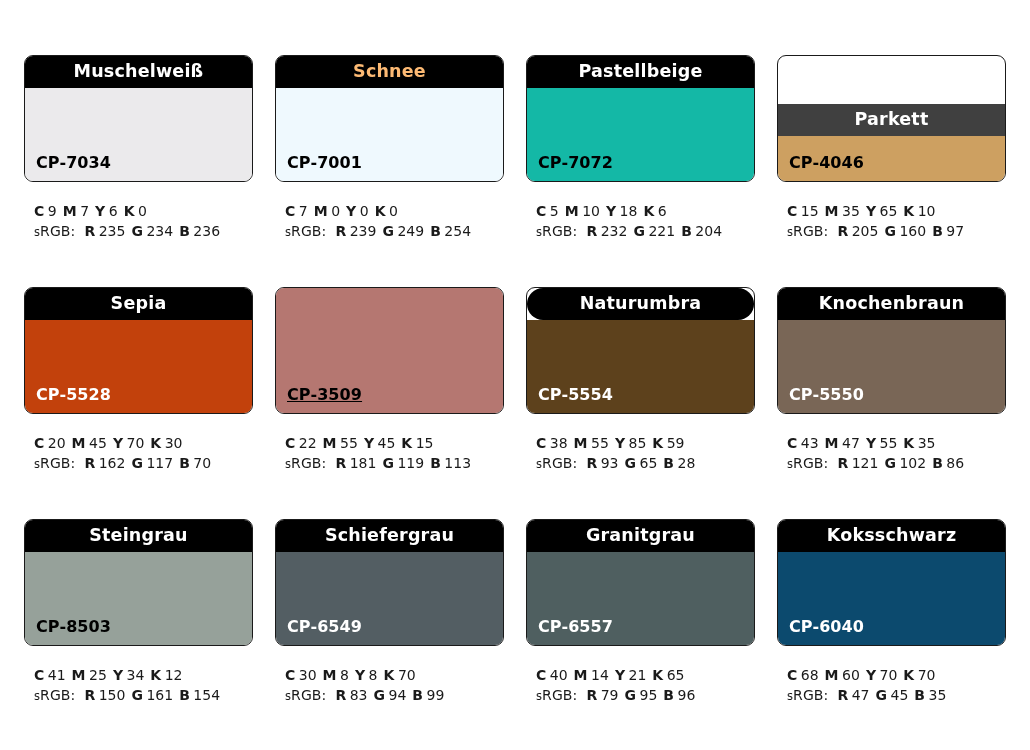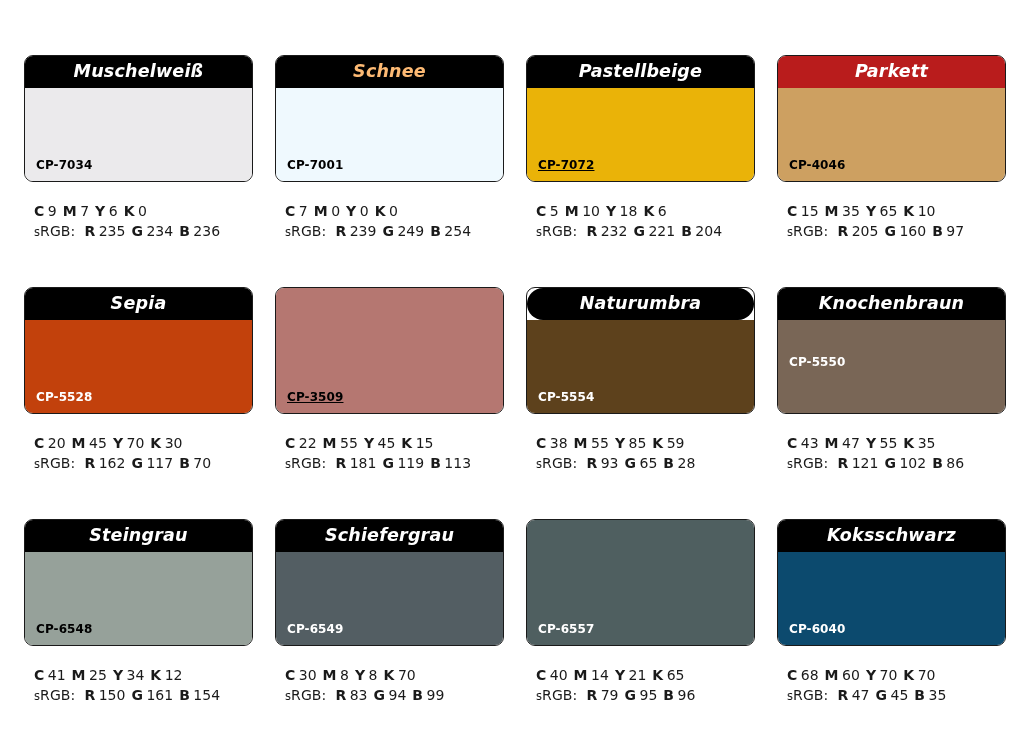--- a/index.html
+++ b/index.html
@@ -56,32 +56,31 @@
   }
 
   .card-title {
     color: #ffffff;
     font-size: 17.5px;
     font-weight: bold;
     letter-spacing: 0.2px;
     line-height: 1;
     text-align: center;
     white-space: nowrap;
-    font-style: italic;
   }
 
   .card-color {
     flex: 1 1 auto;
     position: relative;
     display: flex;
     align-items: flex-end;
   }
 
   .card-code {
-    font-size: 12px;
+    font-size: 16px;
     font-weight: bold;
     padding: 0 0 10px 11px;
     line-height: 1;
     letter-spacing: 0.1px;
   }
 
   .card-values {
     padding: 19px 0 0 10px;
     color: #1a1a1a;
   }
@@ -153,32 +152,32 @@
         <div class="card-values">
           <div class="value-line"><span class="lbl">C</span><span class="gap-sm"></span><span class="num">7</span><span class="sep"></span><span class="lbl">M</span><span class="gap-sm"></span><span class="num">0</span><span class="sep"></span><span class="lbl">Y</span><span class="gap-sm"></span><span class="num">0</span><span class="sep"></span><span class="lbl">K</span><span class="gap-sm"></span><span class="num">0</span></div>
           <div class="value-line"><span class="srgb-prefix"><span class="s-small">s</span>RGB:</span><span class="sep-wide"></span><span class="lbl">R</span><span class="gap-sm"></span><span class="num">239</span><span class="sep"></span><span class="lbl">G</span><span class="gap-sm"></span><span class="num">249</span><span class="sep"></span><span class="lbl">B</span><span class="gap-sm"></span><span class="num">254</span></div>
         </div>
       </div>
       <div class="swatch-card">
         <div class="card-body">
           <div class="card-header" style="background: rgb(0, 0, 0);">
             <div class="card-title" style="color: rgb(255, 255, 255);">Pastellbeige</div>
           </div>
-          <div class="card-color" style="background: #eab308; text-decoration: underline;">
+          <div class="card-color" style="background: #14b8a6;">
             <div class="card-code" style="color: rgb(0, 0, 0);">CP-7072</div>
           </div>
         </div>
         <div class="card-values">
           <div class="value-line"><span class="lbl">C</span><span class="gap-sm"></span><span class="num">5</span><span class="sep"></span><span class="lbl">M</span><span class="gap-sm"></span><span class="num">10</span><span class="sep"></span><span class="lbl">Y</span><span class="gap-sm"></span><span class="num">18</span><span class="sep"></span><span class="lbl">K</span><span class="gap-sm"></span><span class="num">6</span></div>
           <div class="value-line"><span class="srgb-prefix"><span class="s-small">s</span>RGB:</span><span class="sep-wide"></span><span class="lbl">R</span><span class="gap-sm"></span><span class="num">232</span><span class="sep"></span><span class="lbl">G</span><span class="gap-sm"></span><span class="num">221</span><span class="sep"></span><span class="lbl">B</span><span class="gap-sm"></span><span class="num">204</span></div>
         </div>
       </div>
       <div class="swatch-card">
         <div class="card-body">
-          <div class="card-header" style="background: #b91c1c;">
+          <div class="card-header" style="background: #404040; margin-top: 48px;">
             <div class="card-title" style="color: rgb(255, 255, 255);">Parkett</div>
           </div>
           <div class="card-color" style="background: rgb(205, 160, 97);">
             <div class="card-code" style="color: rgb(0, 0, 0);">CP-4046</div>
           </div>
         </div>
         <div class="card-values">
           <div class="value-line"><span class="lbl">C</span><span class="gap-sm"></span><span class="num">15</span><span class="sep"></span><span class="lbl">M</span><span class="gap-sm"></span><span class="num">35</span><span class="sep"></span><span class="lbl">Y</span><span class="gap-sm"></span><span class="num">65</span><span class="sep"></span><span class="lbl">K</span><span class="gap-sm"></span><span class="num">10</span></div>
           <div class="value-line"><span class="srgb-prefix"><span class="s-small">s</span>RGB:</span><span class="sep-wide"></span><span class="lbl">R</span><span class="gap-sm"></span><span class="num">205</span><span class="sep"></span><span class="lbl">G</span><span class="gap-sm"></span><span class="num">160</span><span class="sep"></span><span class="lbl">B</span><span class="gap-sm"></span><span class="num">97</span></div>
         </div>
@@ -220,36 +219,36 @@
         <div class="card-values">
           <div class="value-line"><span class="lbl">C</span><span class="gap-sm"></span><span class="num">38</span><span class="sep"></span><span class="lbl">M</span><span class="gap-sm"></span><span class="num">55</span><span class="sep"></span><span class="lbl">Y</span><span class="gap-sm"></span><span class="num">85</span><span class="sep"></span><span class="lbl">K</span><span class="gap-sm"></span><span class="num">59</span></div>
           <div class="value-line"><span class="srgb-prefix"><span class="s-small">s</span>RGB:</span><span class="sep-wide"></span><span class="lbl">R</span><span class="gap-sm"></span><span class="num">93</span><span class="sep"></span><span class="lbl">G</span><span class="gap-sm"></span><span class="num">65</span><span class="sep"></span><span class="lbl">B</span><span class="gap-sm"></span><span class="num">28</span></div>
         </div>
       </div>
       <div class="swatch-card">
         <div class="card-body">
           <div class="card-header" style="background: rgb(0, 0, 0);">
             <div class="card-title" style="color: rgb(255, 255, 255);">Knochenbraun</div>
           </div>
-          <div class="card-color" style="background: rgb(121, 102, 86); align-items: center;">
+          <div class="card-color" style="background: rgb(121, 102, 86);">
             <div class="card-code" style="color: rgb(255, 255, 255);">CP-5550</div>
           </div>
         </div>
         <div class="card-values">
           <div class="value-line"><span class="lbl">C</span><span class="gap-sm"></span><span class="num">43</span><span class="sep"></span><span class="lbl">M</span><span class="gap-sm"></span><span class="num">47</span><span class="sep"></span><span class="lbl">Y</span><span class="gap-sm"></span><span class="num">55</span><span class="sep"></span><span class="lbl">K</span><span class="gap-sm"></span><span class="num">35</span></div>
           <div class="value-line"><span class="srgb-prefix"><span class="s-small">s</span>RGB:</span><span class="sep-wide"></span><span class="lbl">R</span><span class="gap-sm"></span><span class="num">121</span><span class="sep"></span><span class="lbl">G</span><span class="gap-sm"></span><span class="num">102</span><span class="sep"></span><span class="lbl">B</span><span class="gap-sm"></span><span class="num">86</span></div>
         </div>
       </div>
       <div class="swatch-card">
         <div class="card-body">
           <div class="card-header" style="background: rgb(0, 0, 0);">
             <div class="card-title" style="color: rgb(255, 255, 255);">Steingrau</div>
           </div>
           <div class="card-color" style="background: rgb(150, 161, 154);">
-            <div class="card-code" style="color: rgb(0, 0, 0);">CP-6548</div>
+            <div class="card-code" style="color: rgb(0, 0, 0);">CP-8503</div>
           </div>
         </div>
         <div class="card-values">
           <div class="value-line"><span class="lbl">C</span><span class="gap-sm"></span><span class="num">41</span><span class="sep"></span><span class="lbl">M</span><span class="gap-sm"></span><span class="num">25</span><span class="sep"></span><span class="lbl">Y</span><span class="gap-sm"></span><span class="num">34</span><span class="sep"></span><span class="lbl">K</span><span class="gap-sm"></span><span class="num">12</span></div>
           <div class="value-line"><span class="srgb-prefix"><span class="s-small">s</span>RGB:</span><span class="sep-wide"></span><span class="lbl">R</span><span class="gap-sm"></span><span class="num">150</span><span class="sep"></span><span class="lbl">G</span><span class="gap-sm"></span><span class="num">161</span><span class="sep"></span><span class="lbl">B</span><span class="gap-sm"></span><span class="num">154</span></div>
         </div>
       </div>
       <div class="swatch-card">
         <div class="card-body">
           <div class="card-header" style="background: rgb(0, 0, 0);">
@@ -259,20 +258,23 @@
             <div class="card-code" style="color: rgb(255, 255, 255);">CP-6549</div>
           </div>
         </div>
         <div class="card-values">
           <div class="value-line"><span class="lbl">C</span><span class="gap-sm"></span><span class="num">30</span><span class="sep"></span><span class="lbl">M</span><span class="gap-sm"></span><span class="num">8</span><span class="sep"></span><span class="lbl">Y</span><span class="gap-sm"></span><span class="num">8</span><span class="sep"></span><span class="lbl">K</span><span class="gap-sm"></span><span class="num">70</span></div>
           <div class="value-line"><span class="srgb-prefix"><span class="s-small">s</span>RGB:</span><span class="sep-wide"></span><span class="lbl">R</span><span class="gap-sm"></span><span class="num">83</span><span class="sep"></span><span class="lbl">G</span><span class="gap-sm"></span><span class="num">94</span><span class="sep"></span><span class="lbl">B</span><span class="gap-sm"></span><span class="num">99</span></div>
         </div>
       </div>
       <div class="swatch-card">
         <div class="card-body">
+          <div class="card-header" style="background: rgb(0, 0, 0);">
+            <div class="card-title" style="color: rgb(255, 255, 255);">Granitgrau</div>
+          </div>
           <div class="card-color" style="background: rgb(79, 95, 96);">
             <div class="card-code" style="color: rgb(255, 255, 255);">CP-6557</div>
           </div>
         </div>
         <div class="card-values">
           <div class="value-line"><span class="lbl">C</span><span class="gap-sm"></span><span class="num">40</span><span class="sep"></span><span class="lbl">M</span><span class="gap-sm"></span><span class="num">14</span><span class="sep"></span><span class="lbl">Y</span><span class="gap-sm"></span><span class="num">21</span><span class="sep"></span><span class="lbl">K</span><span class="gap-sm"></span><span class="num">65</span></div>
           <div class="value-line"><span class="srgb-prefix"><span class="s-small">s</span>RGB:</span><span class="sep-wide"></span><span class="lbl">R</span><span class="gap-sm"></span><span class="num">79</span><span class="sep"></span><span class="lbl">G</span><span class="gap-sm"></span><span class="num">95</span><span class="sep"></span><span class="lbl">B</span><span class="gap-sm"></span><span class="num">96</span></div>
         </div>
       </div>
       <div class="swatch-card">

